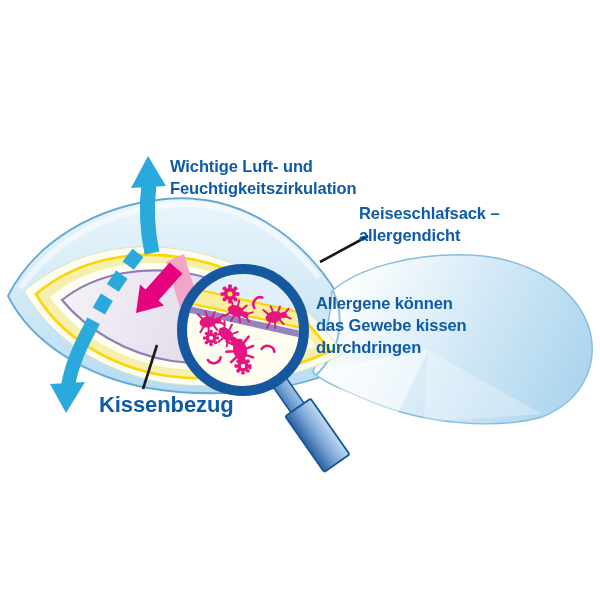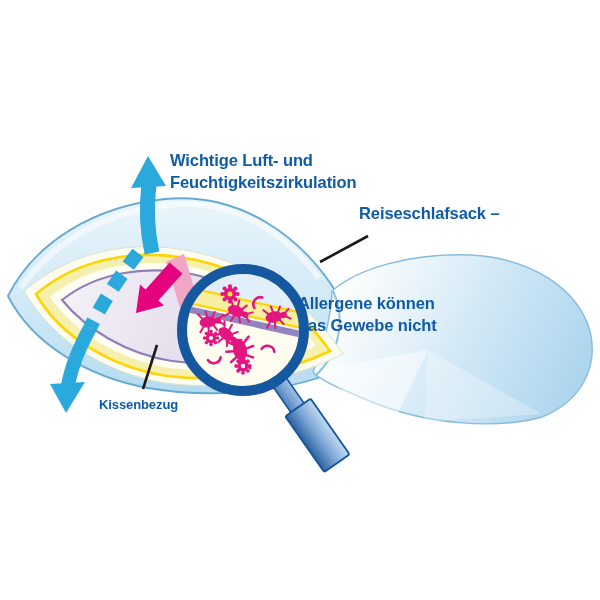--- a/index.html
+++ b/index.html
@@ -2,21 +2,21 @@
 <html><head>
 <meta charset="utf-8">
 <style>
   html,body{margin:0;padding:0;background:#ffffff;}
   #stage{position:relative;width:600px;height:600px;background:#ffffff;overflow:hidden;
          font-family:"Liberation Sans",sans-serif;}
   #art{position:absolute;left:0;top:0;}
   .label{position:absolute;font-weight:700;font-size:16.5px;line-height:22px;
          color:#0f5ba7;letter-spacing:-0.1px;white-space:nowrap;}
   .label span{display:block;}
-  #label-kissenbezug{font-size:13px;}
+  #label-kissenbezug{font-size:22px;}
 </style>
 </head>
 <body>
 
 <div id="stage">
 
   <svg id="art" width="600" height="600" viewBox="0 0 600 600">
     <defs>
       <linearGradient id="gBag" x1="0" y1="200" x2="0" y2="400" gradientUnits="userSpaceOnUse">
         <stop offset="0" stop-color="#e9f5fb"></stop>
@@ -145,32 +145,34 @@
             <circle cx="243" cy="366" r="2.2" fill="#ffffff" stroke="none"></circle>
           </g>
           <use href="#crescent" transform="translate(268,351) rotate(45)"></use>
           <use href="#crescent" transform="translate(214,358) rotate(200)"></use>
         </g>
       </g>
       <circle cx="243" cy="330" r="61" fill="none" stroke="#1658a0" stroke-width="10"></circle>
     </g>
   </svg>
 
-  <div class="label" id="label-circulation" style="left:170px;top:149px;">
+  <div class="label" id="label-circulation" style="left:170px;top:155px;">
     <span>Wichtige Luft- und</span>
     <span>Feuchtigkeitszirkulation</span>
   </div>
 
   <div class="label" id="label-reiseschlafsack" style="left:359px;top:202px;">
     <span>Reiseschlafsack –</span>
+    <span>allergendicht</span>
   </div>
 
 
-  <div class="label" id="label-allergene" style="left:298px;top:292px;">
+  <div class="label" id="label-allergene" style="left:316px;top:292px;">
     <span>Allergene können</span>
-    <span>das Gewebe nicht</span>
+    <span>das Gewebe kissen</span>
+    <span>durchdringen</span>
   </div>
 
   <div class="label" id="label-kissenbezug" style="left:99px;top:394px;">
     <span>Kissenbezug</span>
   </div>
 
 </div>
 
 </body></html>

